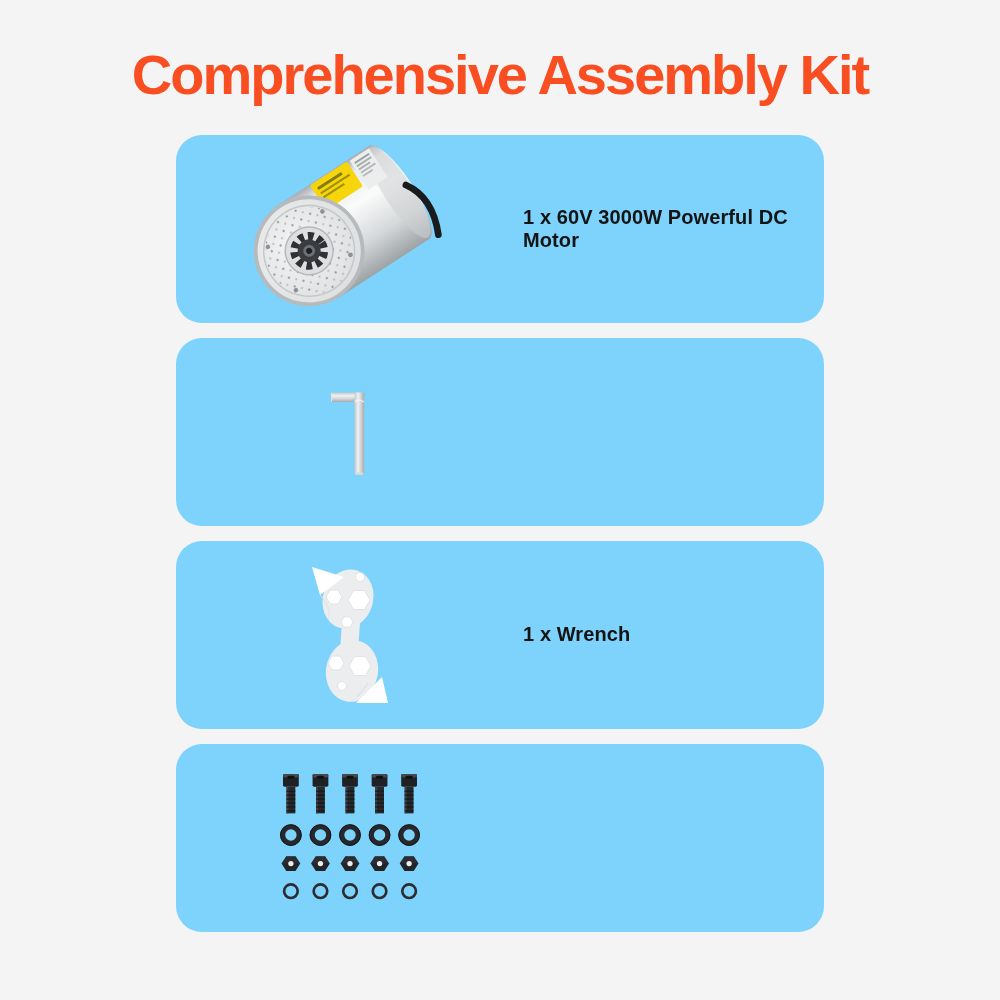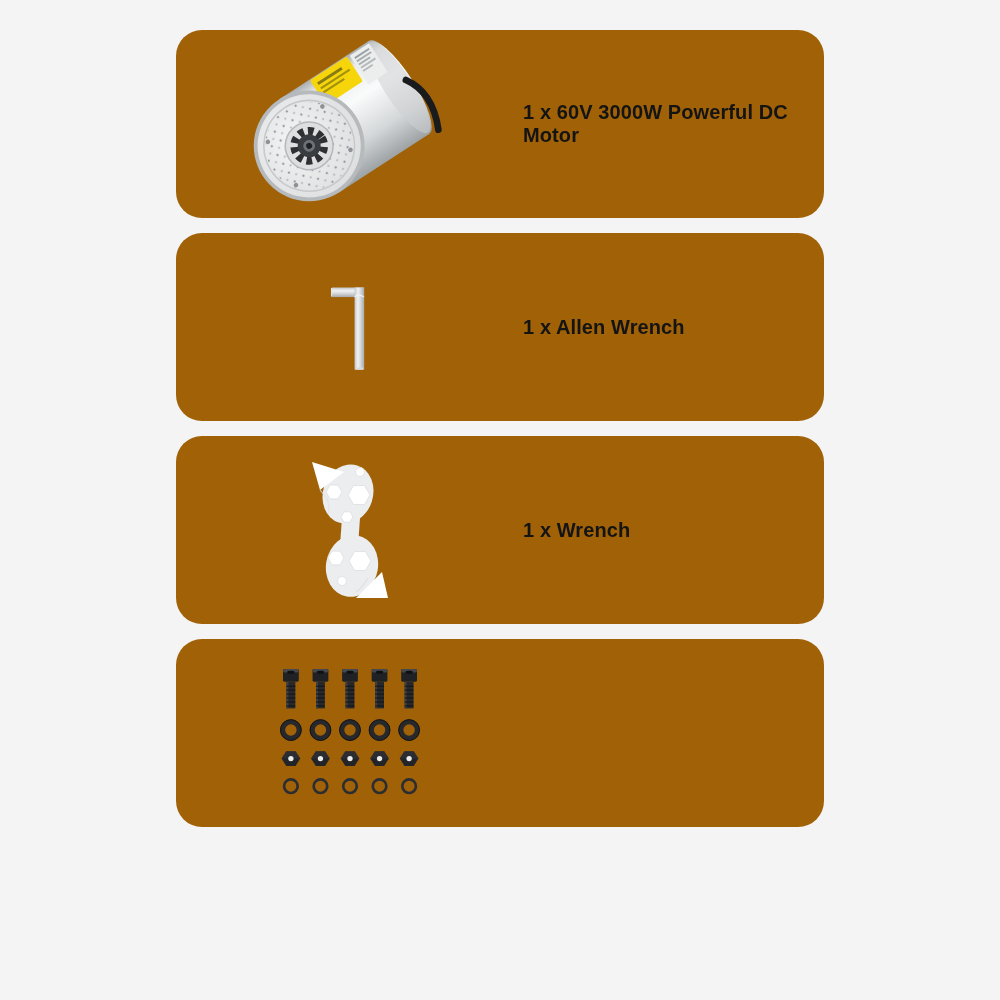--- a/index.html
+++ b/index.html
@@ -22,21 +22,21 @@
     letter-spacing: -2px;
     line-height: 1.05;
   }
   .cards {
     width: 648px;
     margin: 30px auto 0 auto;
   }
   .card {
     width: 648px;
     height: 188px;
-    background: #a16207;
+    background: #7dd3fc;
     border-radius: 26px;
     margin-bottom: 15px;
     display: flex;
     align-items: center;
   }
   .card .art {
     width: 347px;
     height: 188px;
     display: flex;
     align-items: center;
@@ -52,20 +52,21 @@
     padding-right: 16px;
     margin: 0;
   }
   svg { display: block; }
 </style>
 </head>
 <body>
 
 <div>
 
+  <h1 class="page-title">Comprehensive Assembly Kit</h1>
 
   <div class="cards">
 
     <section class="card">
       <div class="art">
         <svg viewBox="0 0 215 180" width="206" height="172">
           <defs>
             <linearGradient id="mbody" x1="0" y1="0" x2="0" y2="1">
               <stop offset="0" stop-color="#a9adb0"></stop>
               <stop offset="0.12" stop-color="#e9ebec"></stop>
@@ -134,21 +135,20 @@
               <stop offset="1" stop-color="#a6aaad"></stop>
             </linearGradient>
           </defs>
           <rect x="3" y="7" width="2.2" height="8.6" fill="#e3e4e5"></rect>
           <rect x="4" y="6.5" width="32" height="9.6" fill="url(#alv)"></rect>
           <rect x="26.6" y="6.5" width="9.6" height="82" fill="url(#alh)"></rect>
           <path d="M26.6,16 Q30,12 36,16" fill="none" stroke="#f3f4f5" stroke-width="1.4" opacity="0.8"></path>
           <rect x="27.4" y="86.6" width="8" height="2.2" fill="#d7d9db"></rect>
         </svg>
       </div>
-      <p class="label">1 x Allen Wrench</p>
     </section>
 
     <section class="card">
       <div class="art">
         <svg viewBox="0 0 88 136" width="88" height="136">
           <g fill="#ebedee">
             <ellipse cx="42" cy="32" rx="25" ry="30" transform="rotate(18 42 32)"></ellipse>
             <rect x="35" y="50" width="18" height="40" transform="rotate(4 44 70)"></rect>
             <ellipse cx="46" cy="104" rx="26" ry="31" transform="rotate(10 46 104)"></ellipse>
           </g>

